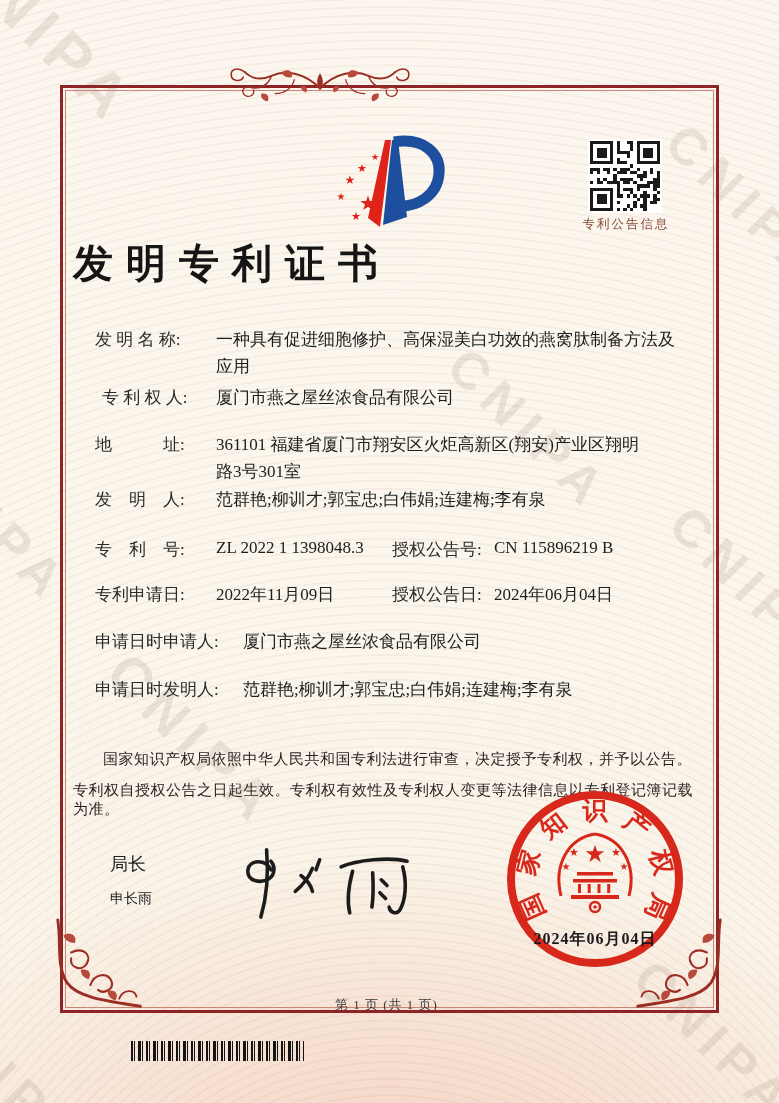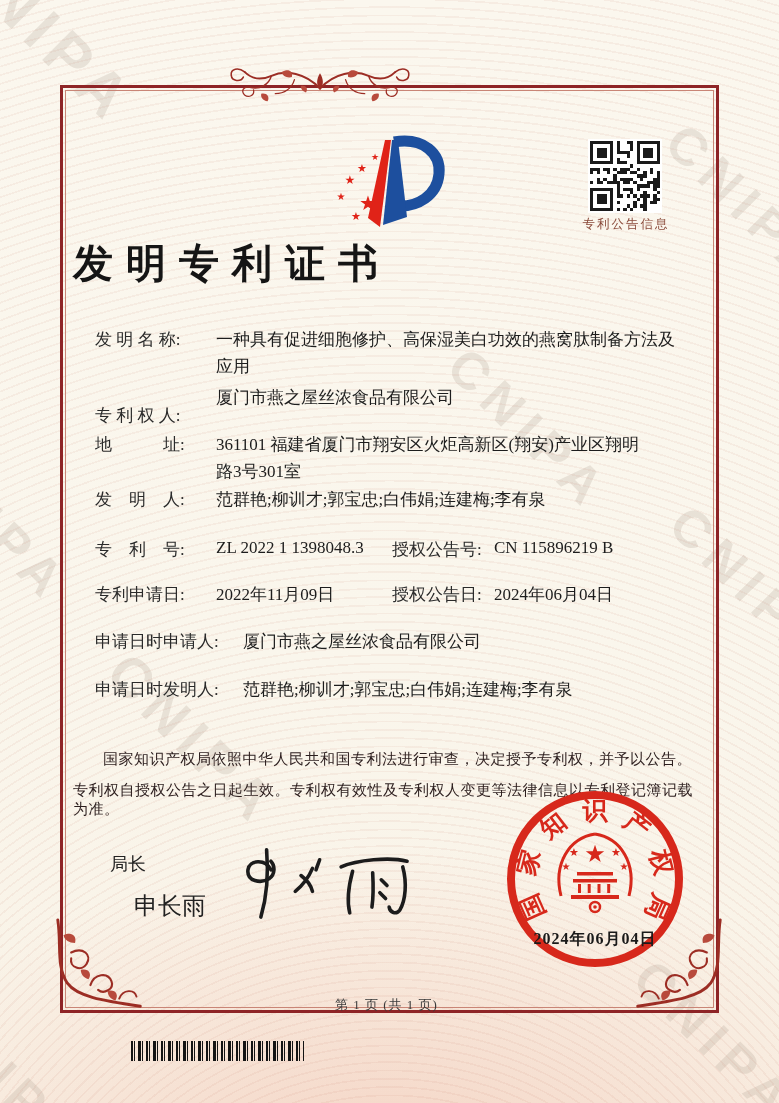--- a/index.html
+++ b/index.html
@@ -39,21 +39,21 @@
   }
   .lbl{position:absolute;left:95px;font-size:17px;color:#2a2a2a;white-space:nowrap;}
   .val{position:absolute;left:216px;font-size:17px;color:#1d1d1d;white-space:nowrap;}
   .val2{left:243px;}
   .rlbl{position:absolute;left:392px;font-size:17px;color:#2a2a2a;white-space:nowrap;}
   .rval{position:absolute;left:494px;font-size:17px;color:#1d1d1d;white-space:nowrap;}
   .decl{position:absolute;left:73px;width:634px;font-size:15px;color:#2b1d1d;letter-spacing:.5px;}
   .decl.l1{top:750px;padding-left:30px;}
   .decl.l2{top:781px;}
   .sig-title{position:absolute;left:110px;top:852px;font-size:18px;color:#222;font-family:"Liberation Sans","DejaVu Sans",sans-serif;}
-  .sig-name{position:absolute;left:110px;top:890px;font-size:24px;color:#222;font-family:"Liberation Sans","DejaVu Sans",sans-serif;margin-left:24px;}
+  .sig-name{position:absolute;left:110px;top:890px;font-size:14px;color:#222;font-family:"Liberation Sans","DejaVu Sans",sans-serif;}
   .sig-hand{position:absolute;left:215px;top:826px;width:215px;height:112px;}
   .seal{position:absolute;left:502px;top:786px;width:186px;height:186px;}
   .footer{position:absolute;left:60px;top:996px;width:653px;text-align:center;font-size:13px;color:#3a3a3a;letter-spacing:1px;}
   .barcode{
     position:absolute;left:131px;top:1041px;width:173px;height:20px;
     background:repeating-linear-gradient(90deg,#141414 0 2px,transparent 2px 3px,#141414 3px 4px,transparent 4px 7px,#141414 7px 10px,transparent 10px 11px,#141414 11px 12px,transparent 12px 15px);
   }
 </style>
 </head>
 <body>
@@ -262,21 +262,21 @@
 
   <div class="title">发明专利证书</div>
 
   <div>
     <span class="lbl" style="top:328px;">发 明 名 称:</span>
     <span class="val" style="top:328px;">一种具有促进细胞修护、高保湿美白功效的燕窝肽制备方法及</span>
     <span class="val" style="top:355px;">应用</span>
   </div>
 
   <div>
-    <span class="lbl" style="top:404px;">专 利 权 人:</span>
+    <span class="lbl" style="top:386px;margin-left:7px;">专 利 权 人:</span>
     <span class="val" style="top:386px;">厦门市燕之屋丝浓食品有限公司</span>
   </div>
 
   <div>
     <span class="lbl" style="top:433px;">地　　　址:</span>
     <span class="val" style="top:433px;">361101 福建省厦门市翔安区火炬高新区(翔安)产业区翔明</span>
     <span class="val" style="top:460px;">路3号301室</span>
   </div>
 
   <div>

